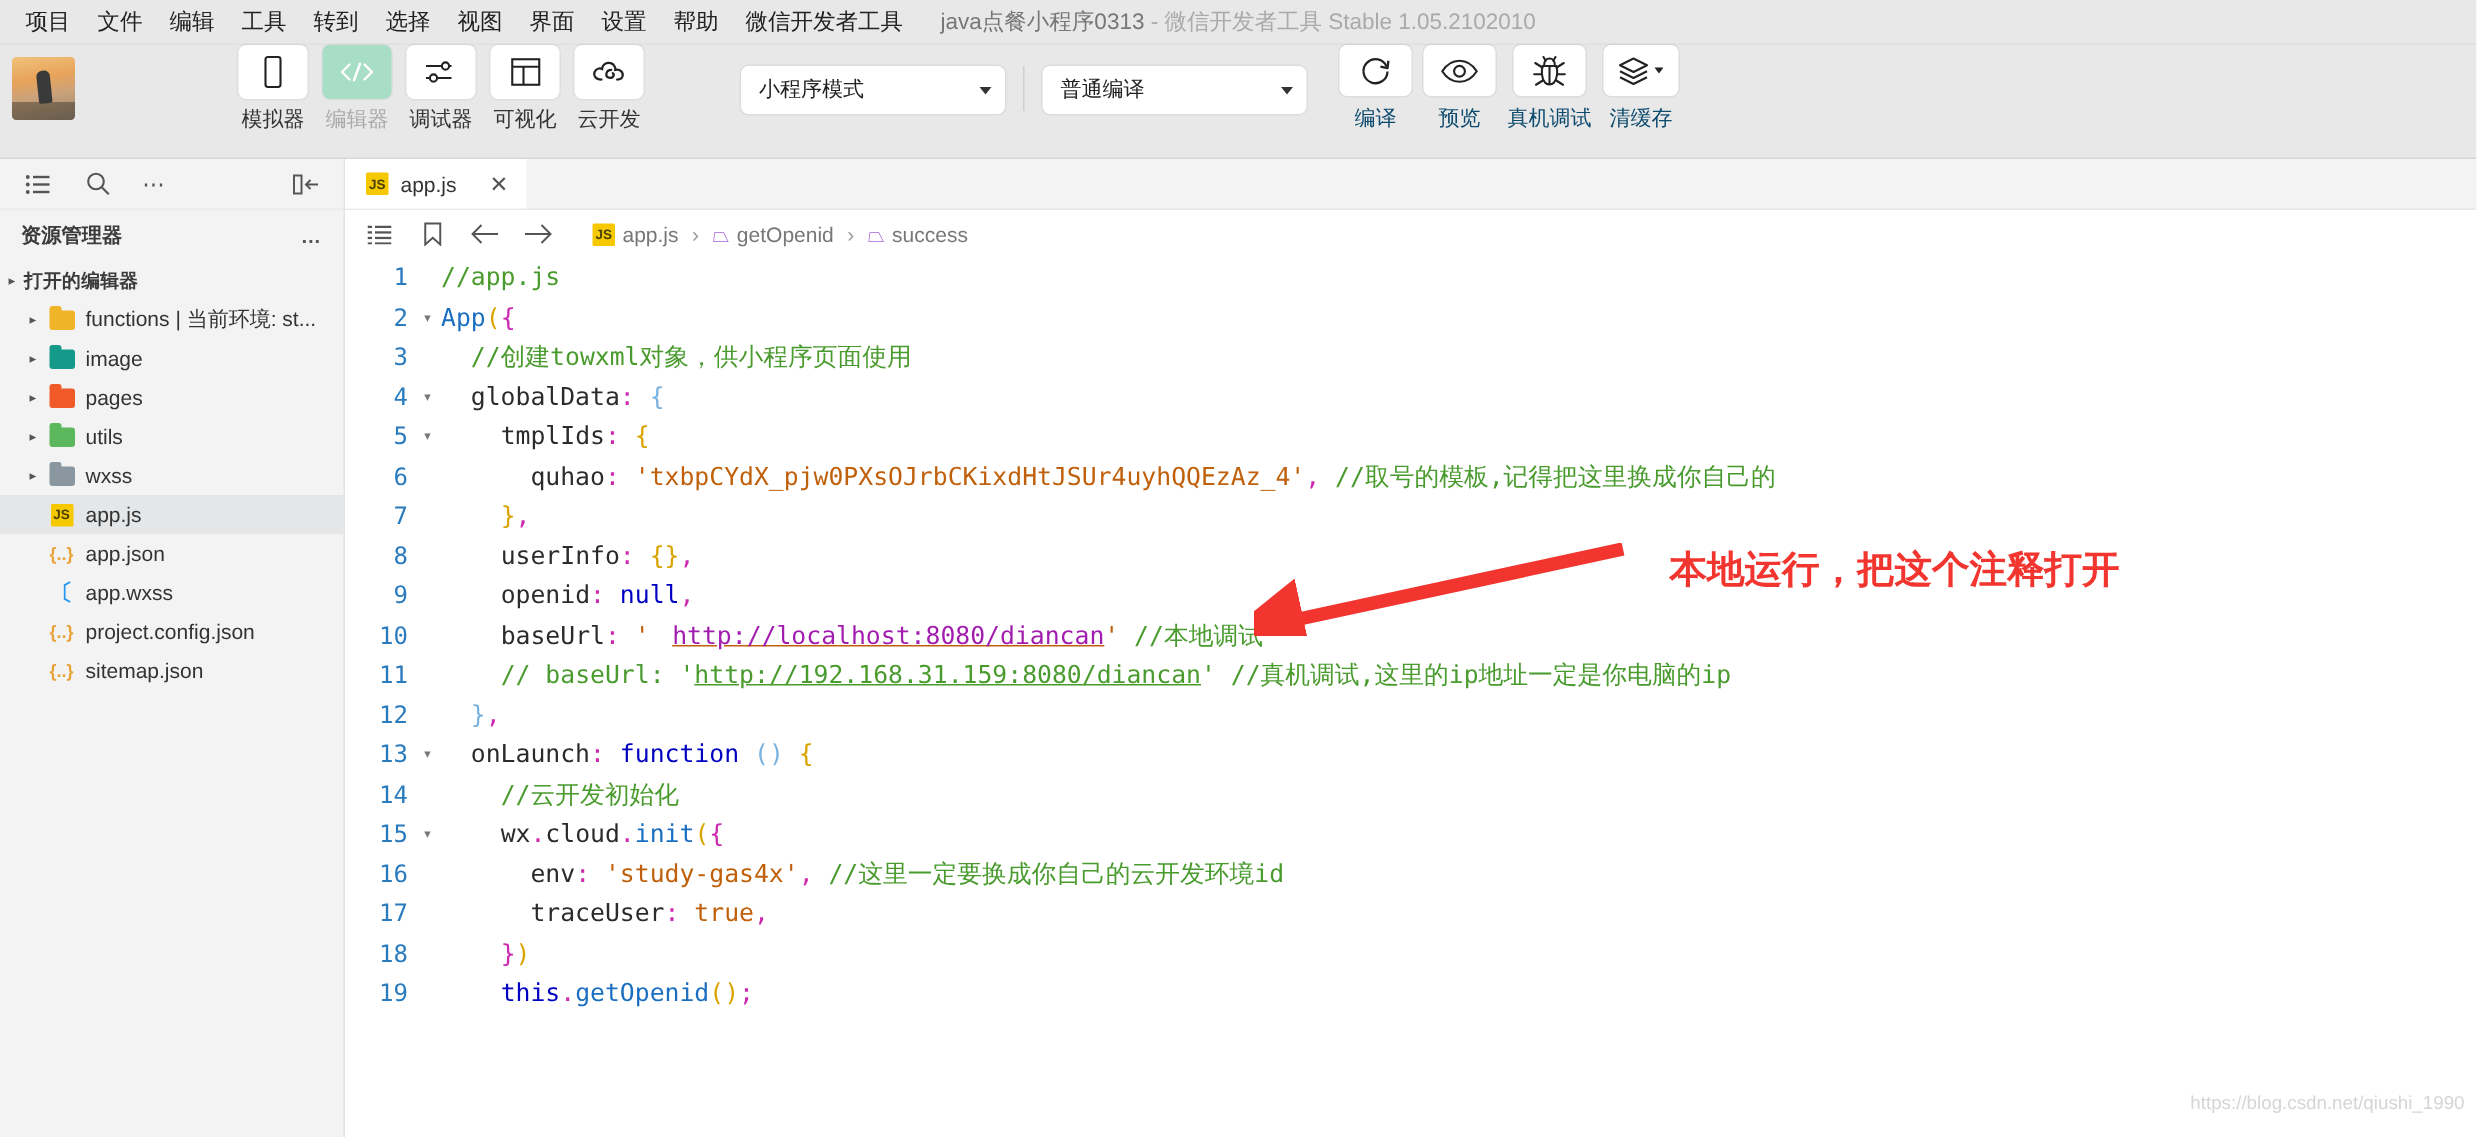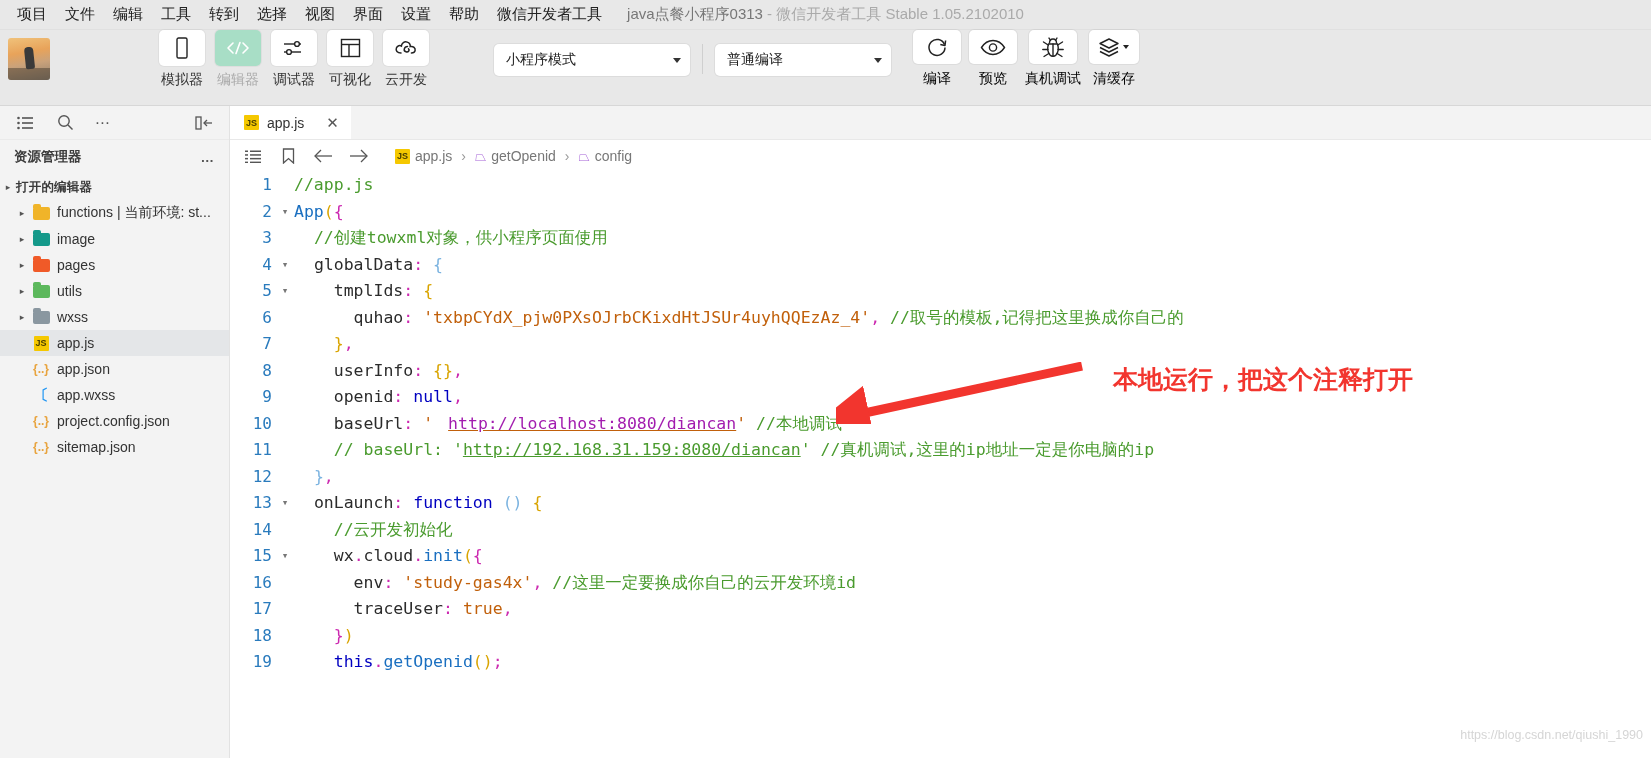--- a/index.html
+++ b/index.html
@@ -65,31 +65,31 @@
     position:relative; height:32px; margin-top:14px; background:#fff;
     border-radius:5px; display:flex; align-items:center;
     padding:0 26px 0 12px; font-size:14px; color:#222; cursor:pointer;
     box-shadow:0 0 0 1px rgba(0,0,0,.05);
   }
   .select .caret{
     position:absolute; right:9px; top:50%; margin-top:-2px;
     width:0;height:0;border-left:4px solid transparent;border-right:4px solid transparent;
     border-top:5px solid #333;
   }
-  #mode-select{ width:196px; margin-left:60px; }
+  #mode-select{ width:176px; margin-left:60px; }
   #compile-select{ width:176px; }
 
   .rt-group{ display:flex; align-items:flex-start; margin-left:18px; }
   .rt-btn{ display:flex; flex-direction:column; align-items:center; margin:0 4px; cursor:pointer; }
   .rt-ico{
     height:34px; min-width:48px; background:#fff; border-radius:5px;
     display:flex; align-items:center; justify-content:center; padding:0 10px;
     box-shadow:0 0 0 1px rgba(0,0,0,.05);
   }
-  .rt-lbl{ margin-top:6px; font-size:14px; color:#000000; white-space:nowrap; }
+  .rt-lbl{ margin-top:6px; font-size:14px; color:#0c4a6e; white-space:nowrap; }
 
   
   .main{ display:flex; height:652px; }
 
   
   .sidebar{ width:230px; background:#f3f3f3; border-right:1px solid #e2e2e2;
             display:flex; flex-direction:column; flex:none; }
   .side-icons{
     height:34px; display:flex; align-items:center; padding:0 10px;
     background:#f3f3f3; border-bottom:1px solid #eaeaea;
@@ -502,21 +502,21 @@
         <span>app.js</span>
       </span>
       <span class="bc-sep">›</span>
       <span class="bc-item">
         <span class="cube">⏢</span>
         <span>getOpenid</span>
       </span>
       <span class="bc-sep">›</span>
       <span class="bc-item">
         <span class="cube">⏢</span>
-        <span>config</span>
+        <span>success</span>
       </span>
     </div>
 
     <div class="code-wrap">
       <div class="code" id="code"><div class="ln-row"><div class="ln">1</div><div class="fold"></div><div class="txt"><span class="cmt">//app.js</span></div></div><div class="ln-row"><div class="ln">2</div><div class="fold">▾</div><div class="txt"><span class="fn">App</span><span class="punc-y">(</span><span class="punc-p">{</span></div></div><div class="ln-row"><div class="ln">3</div><div class="fold"></div><div class="txt">  <span class="cmt">//创建towxml对象，供小程序页面使用</span></div></div><div class="ln-row"><div class="ln">4</div><div class="fold">▾</div><div class="txt">  <span class="prop">globalData</span><span class="colon">:</span> <span class="punc-b">{</span></div></div><div class="ln-row"><div class="ln">5</div><div class="fold">▾</div><div class="txt">    <span class="prop">tmplIds</span><span class="colon">:</span> <span class="punc-y">{</span></div></div><div class="ln-row"><div class="ln">6</div><div class="fold"></div><div class="txt">      <span class="prop">quhao</span><span class="colon">:</span> <span class="str">'txbpCYdX_pjw0PXsOJrbCKixdHtJSUr4uyhQQEzAz_4'</span><span class="punc-p">,</span> <span class="cmt">//取号的模板,记得把这里换成你自己的</span></div></div><div class="ln-row"><div class="ln">7</div><div class="fold"></div><div class="txt">    <span class="punc-y">}</span><span class="punc-p">,</span></div></div><div class="ln-row"><div class="ln">8</div><div class="fold"></div><div class="txt">    <span class="prop">userInfo</span><span class="colon">:</span> <span class="punc-y">{}</span><span class="punc-p">,</span></div></div><div class="ln-row"><div class="ln">9</div><div class="fold"></div><div class="txt">    <span class="prop">openid</span><span class="colon">:</span> <span class="kw">null</span><span class="punc-p">,</span></div></div><div class="ln-row"><div class="ln">10</div><div class="fold"></div><div class="txt">    <span class="prop">baseUrl</span><span class="colon">:</span> <span class="str">'</span><span class="lnk-o">http://localhost:8080/diancan</span><span class="str">'</span> <span class="cmt">//本地调试</span></div></div><div class="ln-row"><div class="ln">11</div><div class="fold"></div><div class="txt">    <span class="cmt">// baseUrl: '</span><span class="lnk-g">http://192.168.31.159:8080/diancan</span><span class="cmt">' //真机调试,这里的ip地址一定是你电脑的ip</span></div></div><div class="ln-row"><div class="ln">12</div><div class="fold"></div><div class="txt">  <span class="punc-b">}</span><span class="punc-p">,</span></div></div><div class="ln-row"><div class="ln">13</div><div class="fold">▾</div><div class="txt">  <span class="prop">onLaunch</span><span class="colon">:</span> <span class="kw">function</span> <span class="punc-b">()</span> <span class="punc-y">{</span></div></div><div class="ln-row"><div class="ln">14</div><div class="fold"></div><div class="txt">    <span class="cmt">//云开发初始化</span></div></div><div class="ln-row"><div class="ln">15</div><div class="fold">▾</div><div class="txt">    <span class="id">wx</span><span class="punc-p">.</span><span class="id">cloud</span><span class="punc-p">.</span><span class="fn">init</span><span class="punc-y">(</span><span class="punc-p">{</span></div></div><div class="ln-row"><div class="ln">16</div><div class="fold"></div><div class="txt">      <span class="prop">env</span><span class="colon">:</span> <span class="str">'study-gas4x'</span><span class="punc-p">,</span> <span class="cmt">//这里一定要换成你自己的云开发环境id</span></div></div><div class="ln-row"><div class="ln">17</div><div class="fold"></div><div class="txt">      <span class="prop">traceUser</span><span class="colon">:</span> <span class="str">true</span><span class="punc-p">,</span></div></div><div class="ln-row"><div class="ln">18</div><div class="fold"></div><div class="txt">    <span class="punc-p">}</span><span class="punc-y">)</span></div></div><div class="ln-row"><div class="ln">19</div><div class="fold"></div><div class="txt">    <span class="kw">this</span><span class="punc-p">.</span><span class="fn">getOpenid</span><span class="punc-y">()</span><span class="punc-p">;</span></div></div></div>
     </div>
   </div>
 </div>
 
 <svg style="position:absolute;left:836px;top:362px;" width="250" height="62">

